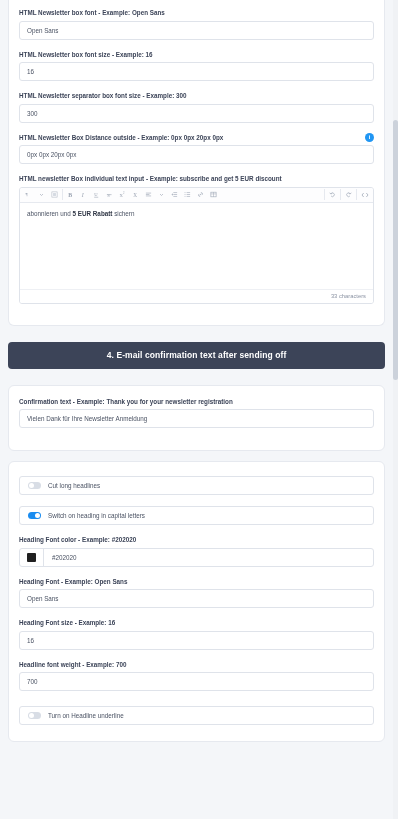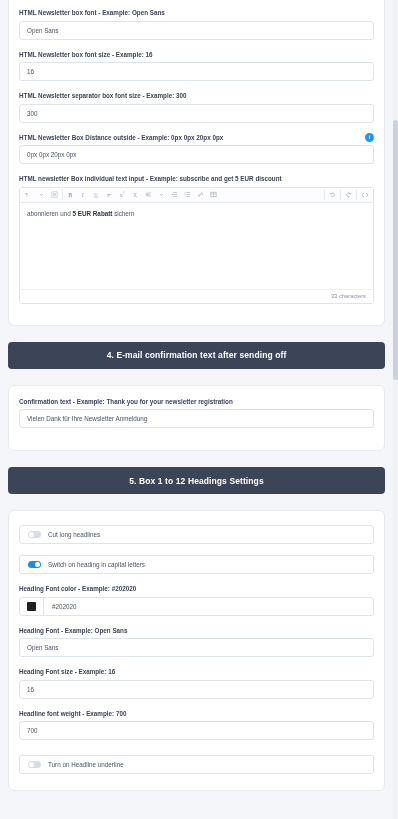--- a/index.html
+++ b/index.html
@@ -383,21 +383,20 @@
 
     <div class="section-bar">4. E-mail confirmation text after sending off</div>
 
     <div class="card" style="margin-top:10px; padding-bottom:22px;">
       <div class="field" style="margin-bottom:0;">
         <span class="field-label">Confirmation text - Example: Thank you for your newsletter registration</span>
         <div class="input">Vielen Dank für Ihre Newsletter Anmeldung</div>
       </div>
     </div>
 
-    <div class="section-bar">5. Box 1 to 12 Headings Settings</div>
 
     <div class="card" style="margin-top:10px; padding-top:14px; padding-bottom:16px;">
 
       <div class="toggle-row">
         <div class="toggle">
           <div class="knob"></div>
         </div>
         <span class="toggle-label">Cut long headlines</span>
       </div>
 

